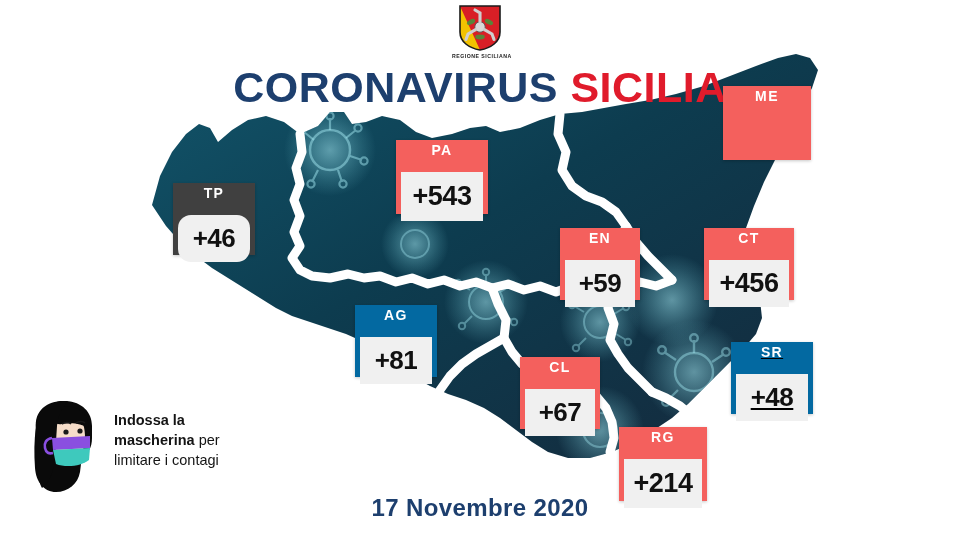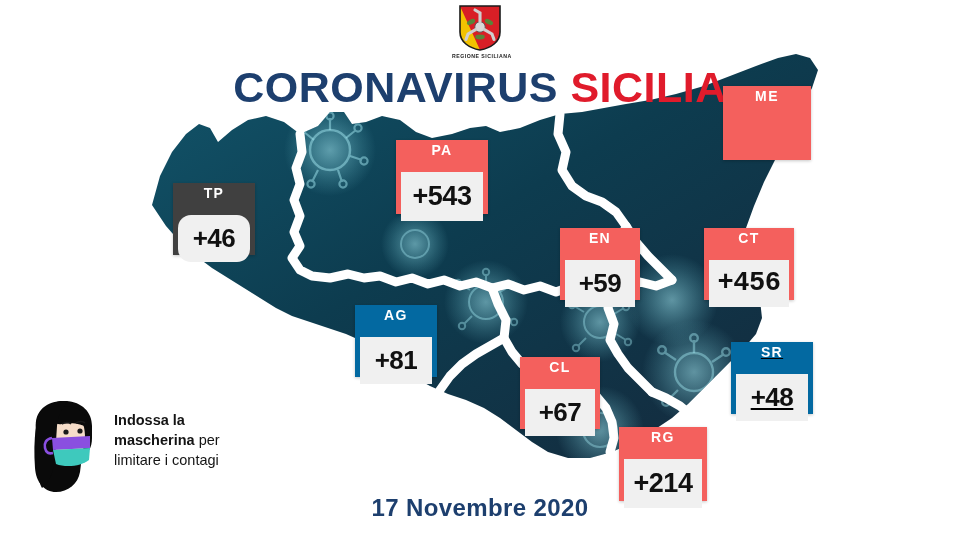--- a/index.html
+++ b/index.html
@@ -319,21 +319,21 @@
       </div>
       <div class="badge" style="left: 723px; top: 86px; width: 88px; height: 74px; background: rgb(244, 96, 93);">
         <div class="badge-code" style="color: rgb(255, 255, 255);">ME</div>
       </div>
       <div class="badge small" style="left: 560px; top: 228px; width: 80px; height: 72px; background: rgb(244, 96, 93);">
         <div class="badge-code" style="color: rgb(255, 255, 255);">EN</div>
         <div class="badge-value" style="background: rgb(240, 240, 240); color: rgb(17, 17, 17); height: 47px; line-height: 47px;">+59</div>
       </div>
       <div class="badge" style="left: 704px; top: 228px; width: 90px; height: 72px; background: rgb(244, 96, 93);">
         <div class="badge-code" style="color: rgb(255, 255, 255); border-radius: 7px;">CT</div>
-        <div class="badge-value" style="background: rgb(240, 240, 240); color: rgb(17, 17, 17); height: 47px; line-height: 47px; font-family: Liberation Mono, monospace;">+456</div>
+        <div class="badge-value" style="background: rgb(240, 240, 240); color: rgb(17, 17, 17); height: 47px; line-height: 47px;">+456</div>
       </div>
       <div class="badge small" style="left: 355px; top: 305px; width: 82px; height: 72px; background: #0369a1;">
         <div class="badge-code" style="color: rgb(255, 255, 255);">AG</div>
         <div class="badge-value" style="background: rgb(240, 240, 240); color: rgb(17, 17, 17); height: 47px; line-height: 47px;">+81</div>
       </div>
       <div class="badge small" style="left: 520px; top: 357px; width: 80px; height: 72px; background: rgb(244, 96, 93);">
         <div class="badge-code" style="color: rgb(255, 255, 255);">CL</div>
         <div class="badge-value" style="background: rgb(240, 240, 240); color: rgb(17, 17, 17); height: 47px; line-height: 47px;">+67</div>
       </div>
       <div class="badge small" style="left: 731px; top: 342px; width: 82px; height: 72px; background: #0369a1; text-decoration: underline;">

